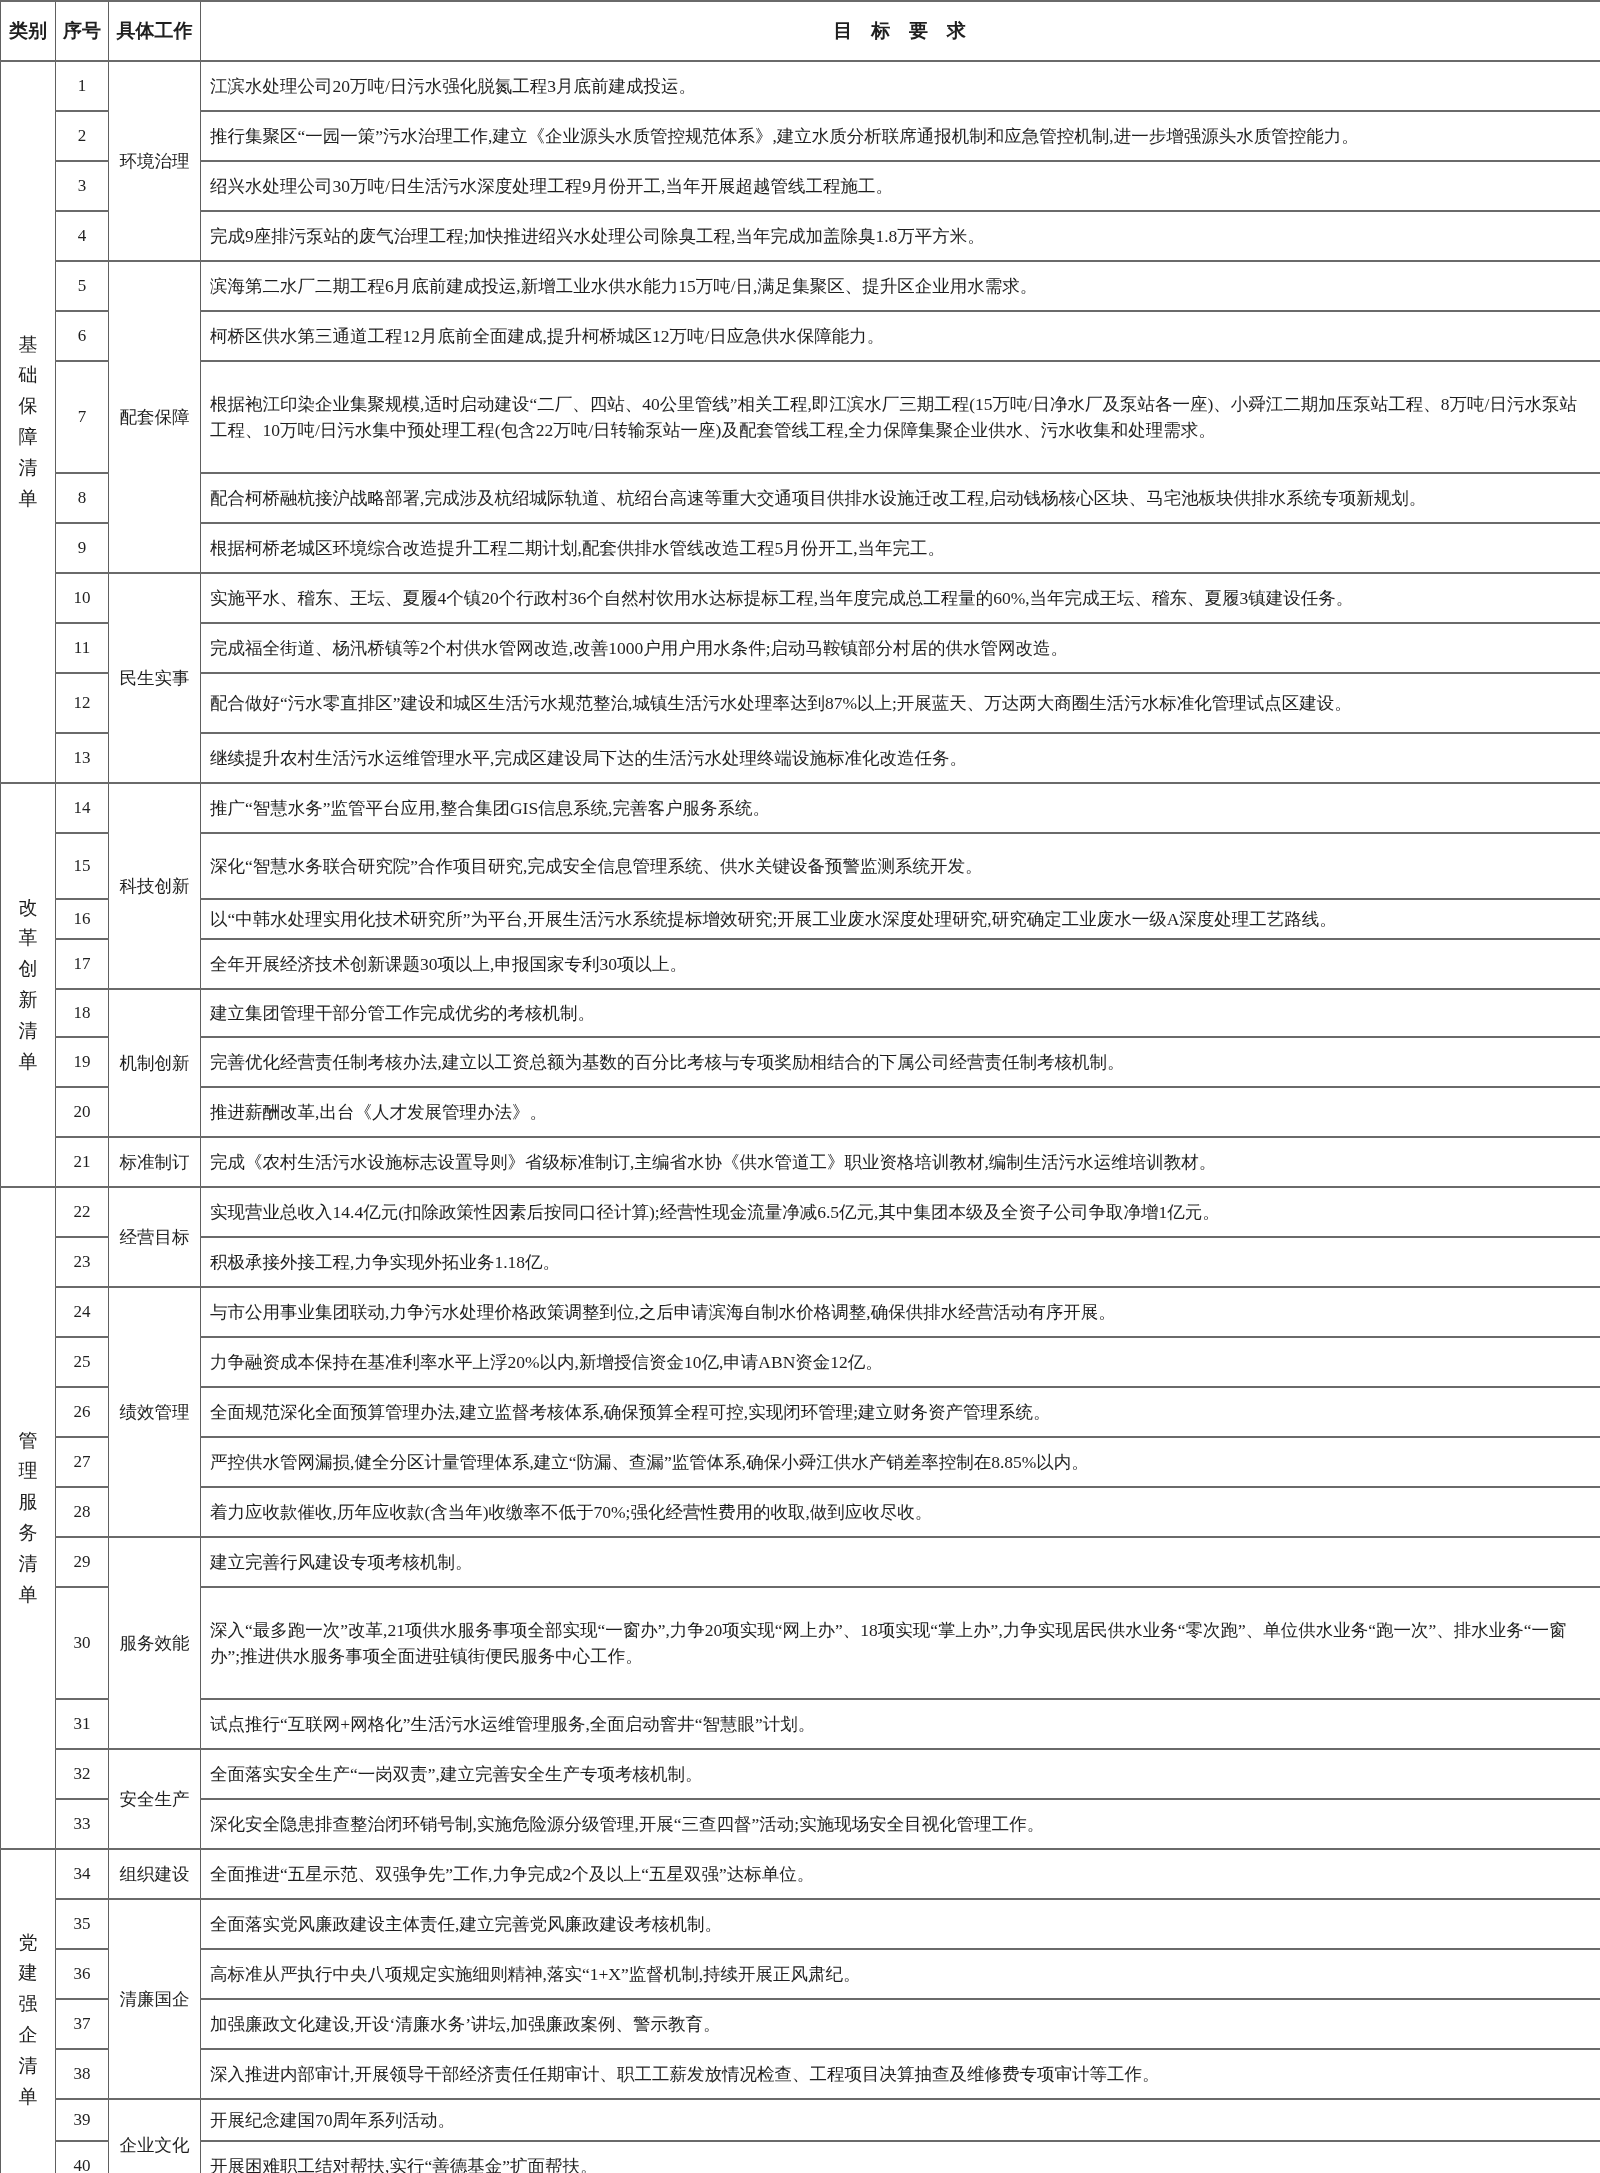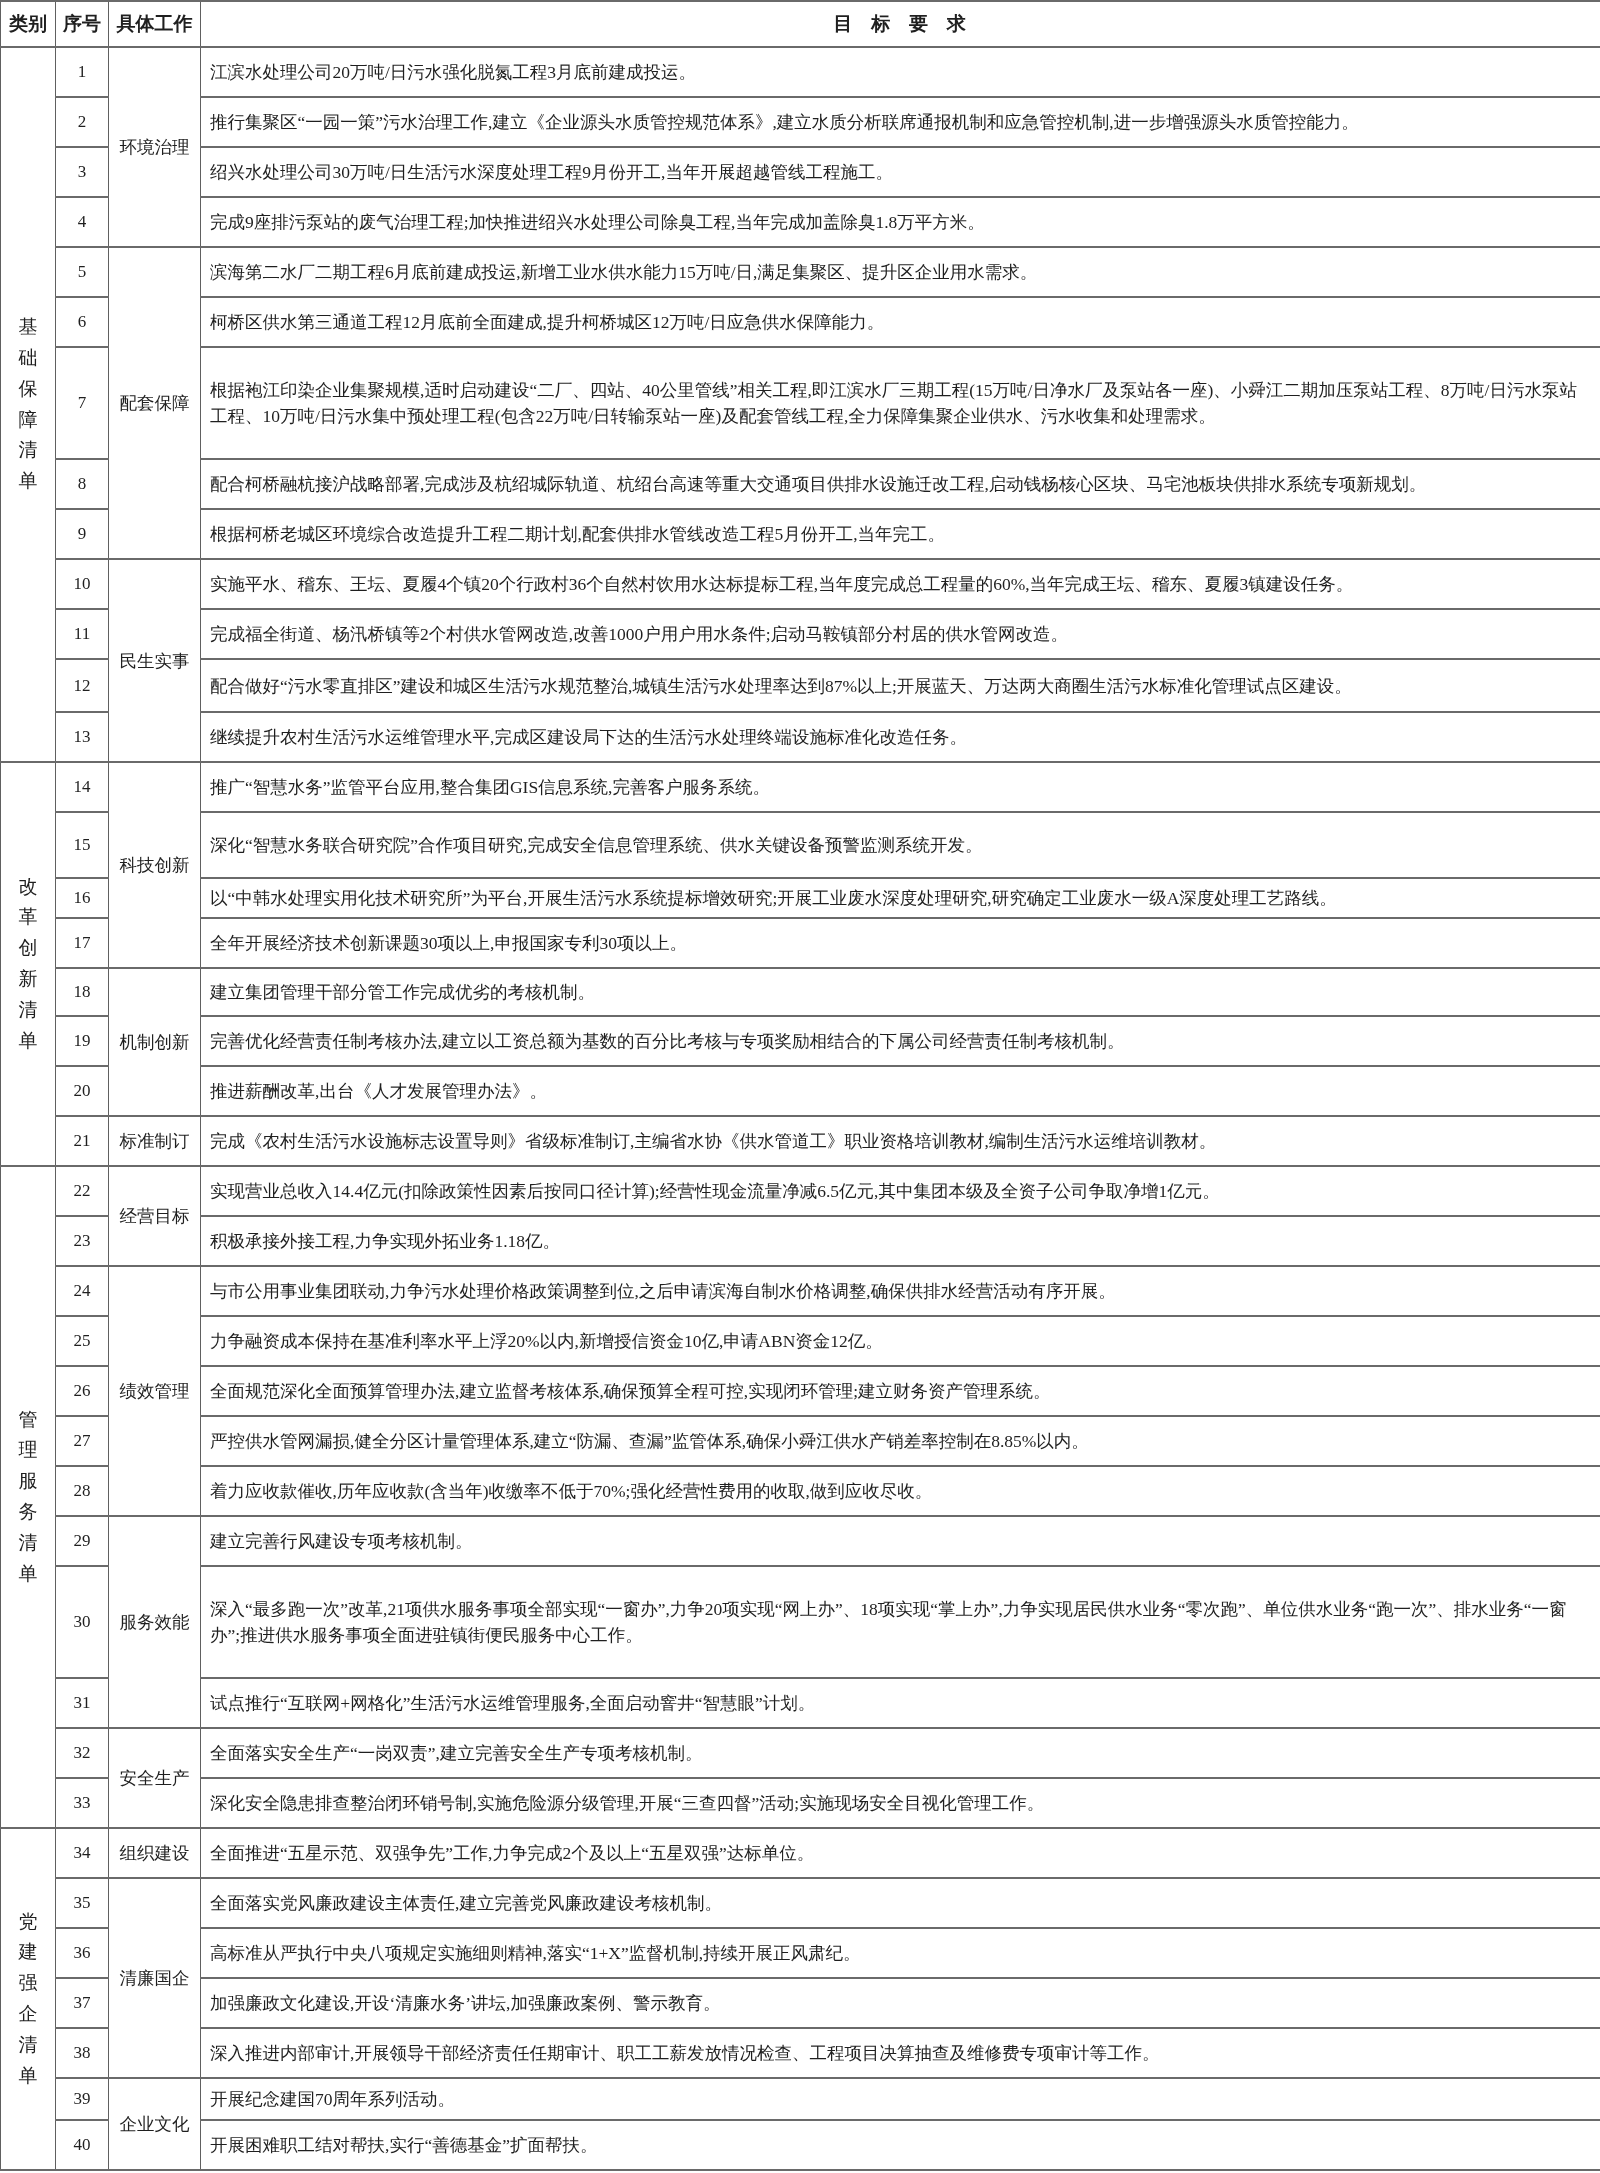--- a/index.html
+++ b/index.html
@@ -24,21 +24,21 @@
     border-top: 2px solid #6a6a6a;
     border-bottom: 2px solid #6a6a6a;
     vertical-align: middle;
     box-sizing: border-box;
   }
   .target-table thead tr { height: 46px; }
   .target-table th {
     font-size: 19px;
     font-weight: bold;
     text-align: center;
-    padding: 2px 4px;
+    padding: 16px 4px;
   }
   th.th-target { letter-spacing: 2px; word-spacing: 10px; }
   td.cat {
     text-align: center;
     padding: 6px 2px;
     font-size: 19px;
   }
   td.cat .cat-char {
     display: block;
     line-height: 1.2;
@@ -129,21 +129,21 @@
       </tr>
       <tr style="height: 50px;">
         <td class="no">10</td>
         <td class="work" rowspan="4">民生实事</td>
         <td class="target">实施平水、稽东、王坛、夏履4个镇20个行政村36个自然村饮用水达标提标工程,当年度完成总工程量的60%,当年完成王坛、稽东、夏履3镇建设任务。</td>
       </tr>
       <tr style="height: 50px;">
         <td class="no">11</td>
         <td class="target">完成福全街道、杨汛桥镇等2个村供水管网改造,改善1000户用户用水条件;启动马鞍镇部分村居的供水管网改造。</td>
       </tr>
-      <tr style="height: 53px;">
+      <tr style="height: 60px;">
         <td class="no">12</td>
         <td class="target">配合做好“污水零直排区”建设和城区生活污水规范整治,城镇生活污水处理率达到87%以上;开展蓝天、万达两大商圈生活污水标准化管理试点区建设。</td>
       </tr>
       <tr style="height: 50px;">
         <td class="no">13</td>
         <td class="target">继续提升农村生活污水运维管理水平,完成区建设局下达的生活污水处理终端设施标准化改造任务。</td>
       </tr>
       <tr class="cat-first" style="height: 50px;">
         <td class="cat" rowspan="8">
           <span class="cat-char">改</span>

